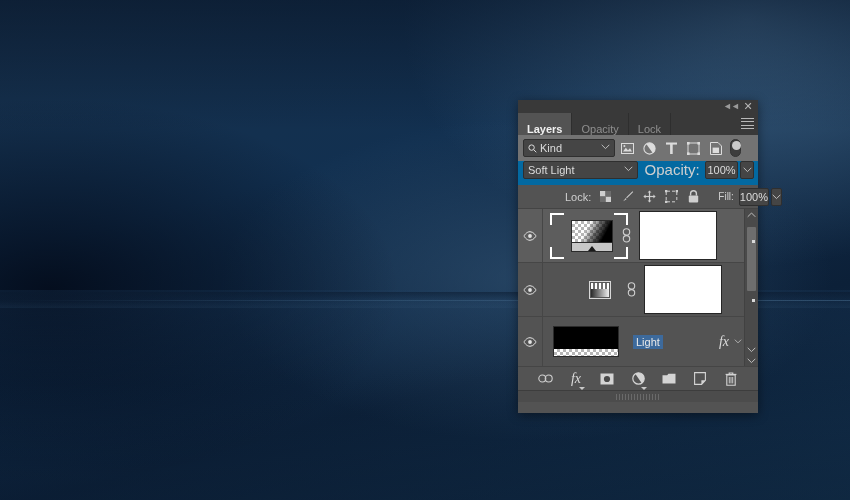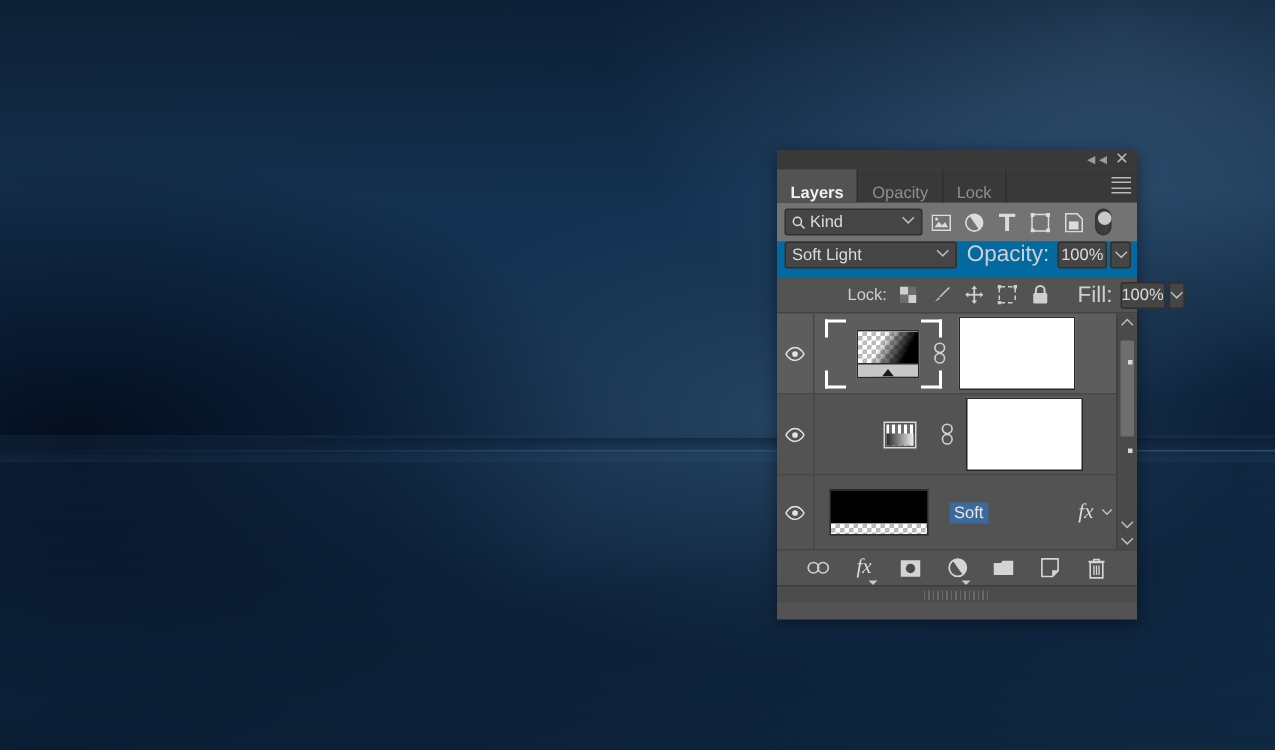--- a/index.html
+++ b/index.html
@@ -183,21 +183,21 @@
   
   .lockrow {
     height: 23px;
     display: flex; align-items: center;
     padding: 0 4px 0 6px;
     background: #535353;
   }
   .lock-label { font-size: 11px; color: #cfcfcf; margin-right: 8px; padding-left: 41px; }
   .lockicons { display: flex; align-items: center; gap: 9px; }
   .lockicon { width: 13px; height: 13px; display:flex; align-items:center; justify-content:center; }
-  .fill-label { margin-left: auto; font-size: 15px; color: #cfcfcf; padding-left: 18px; }
+  .fill-label { margin-left: auto; font-size: 10px; color: #cfcfcf; padding-left: 18px; }
 
   
   .layerlist {
     position: relative;
     height: 158px;
     background: #535353;
     border-top: 1px solid #444;
     overflow: hidden;
   }
   .layer-row {
@@ -602,21 +602,21 @@
           <svg width="14" height="10" viewBox="0 0 14 10">
             <path d="M7 0.7 C3.2 0.7 1 5 1 5 C1 5 3.2 9.3 7 9.3 C10.8 9.3 13 5 13 5 C13 5 10.8 0.7 7 0.7 Z" fill="none" stroke="#e4e4e4" stroke-width="1"></path>
             <circle cx="7" cy="5" r="1.9" fill="#e4e4e4"></circle>
           </svg>
         </div>
         <div class="thumbs">
           <div class="black-thumb">
             <div class="fillblk"></div>
             <div class="trans"></div>
           </div>
-          <span class="layer-name">Soft</span>
+          <span class="layer-name">Light</span>
           <div class="fx-group">
             <span class="fx-mark">fx</span>
             <span>
               <svg width="8" height="5" viewBox="0 0 9 6">
                   <path d="M0.7 0.8 L4.5 4.6 L8.3 0.8" fill="none" stroke="#c4c4c4" stroke-width="1"></path>
                 </svg>
             </span>
             <span>
               <svg width="8" height="5" viewBox="0 0 9 6">
                   <path d="M0.7 0.8 L4.5 4.6 L8.3 0.8" fill="none" stroke="#c4c4c4" stroke-width="1"></path>

